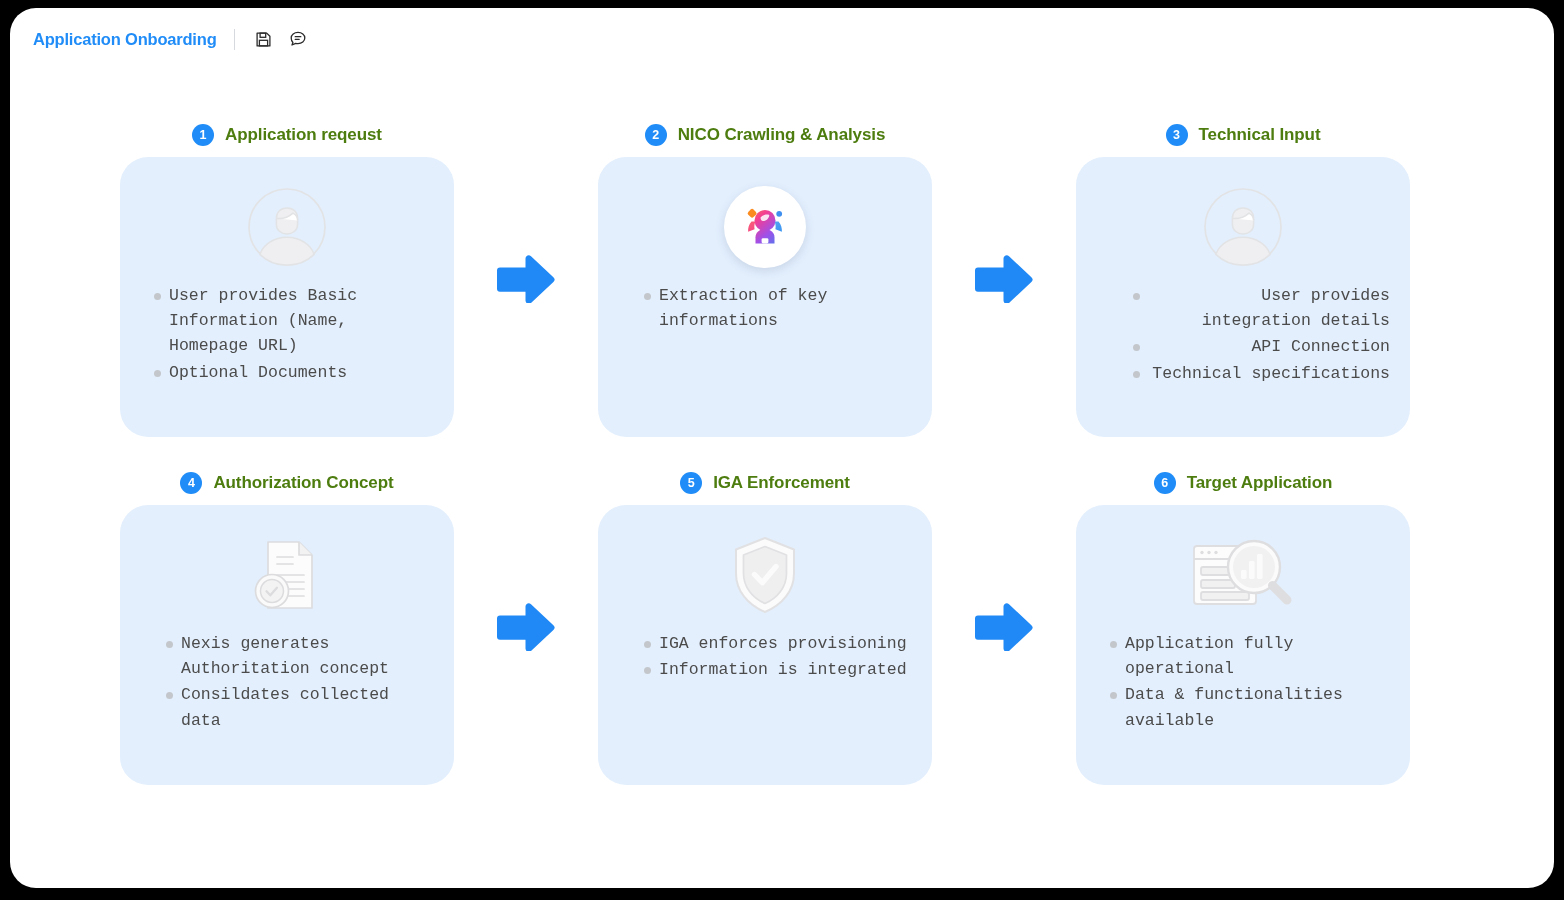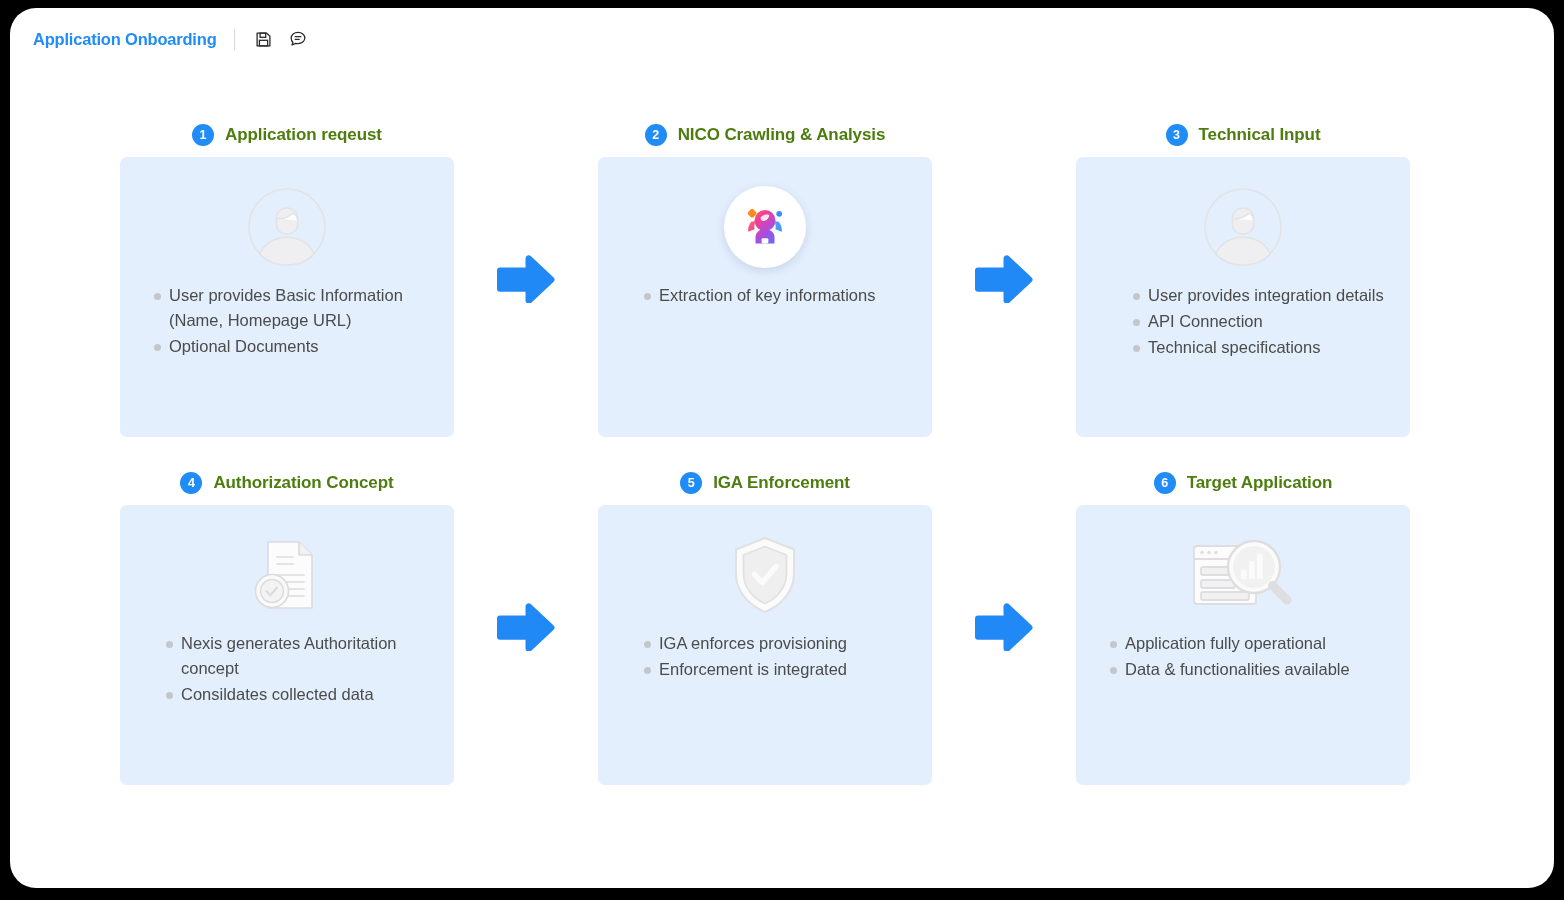--- a/index.html
+++ b/index.html
@@ -112,26 +112,27 @@
   .step-title {
     font-size: 17px;
     font-weight: bold;
     color: #4d7c0f;
     letter-spacing: -0.1px;
     white-space: nowrap;
   }
 
   .step-card {
     background: #E3EFFD;
-    border-radius: 7px;
+    border-radius: 28px;
     height: 280px;
     padding: 22px 20px 18px 20px;
     display: flex;
     flex-direction: column;
     align-items: center;
+    font-family: Liberation Mono, monospace;
   }
 
   .card-icon-wrap {
     height: 96px;
     display: flex;
     align-items: center;
     justify-content: center;
     margin-bottom: 8px;
   }
 
@@ -155,21 +156,21 @@
     top: 10px;
     width: 7px;
     height: 7px;
     border-radius: 50%;
     background: #C3C7CC;
   }
 
   
   .bullets.ind-1 { padding-left: 14px; }
   .bullets.ind-2 { padding-left: 26px; }
-  .bullets.ind-3 { padding-left: 37px; }
+  .bullets.ind-3 { padding-left: 37px; text-align: right; }
 
   
   .arrow-gap {
     width: 144px;
     height: 320px;
     display: flex;
     align-items: center;
     justify-content: center;
     padding-top: 0px;
   }
@@ -365,21 +366,21 @@
         <div class="step-card">
           <div class="card-icon-wrap">
             <svg width="74" height="82" viewBox="0 0 74 82" fill="none">
               <path d="M37 4L8 15.5v24C8 57 20 71 37 78c17-7 29-21 29-38.5v-24z" fill="#FBFBFB" stroke="#E1E1E3" stroke-width="2" stroke-linejoin="round"></path>
               <path d="M37 12.5L15.5 21v18.5C15.5 53 24.5 64 37 69.5 49.5 64 58.5 53 58.5 39.5V21z" fill="#EFEFF0" stroke="#E1E1E3" stroke-width="1.7" stroke-linejoin="round"></path>
               <path d="M26.5 40.5l7.8 8.2L48 32.5" stroke="#FBFBFB" stroke-width="5.4" stroke-linecap="round" stroke-linejoin="round" fill="none"></path>
             </svg>
           </div>
           <ul class="bullets ind-2">
             <li>IGA enforces provisioning</li>
-            <li>Enforcement is integrated</li>
+            <li>Information is integrated</li>
           </ul>
         </div>
       </div>
 
       <div class="arrow-gap">
         <svg width="62" height="50" viewBox="0 0 62 50">
           <path d="M2 17.5a3 3 0 0 1 3-3h25.5V5.6c0-2.9 3.4-4.4 5.5-2.4l22.4 21a3.3 3.3 0 0 1 0 4.8l-22.4 21c-2.1 2-5.5.5-5.5-2.4v-8.9H5a3 3 0 0 1-3-3z" fill="#2089F5"></path>
         </svg>
       </div>
 

